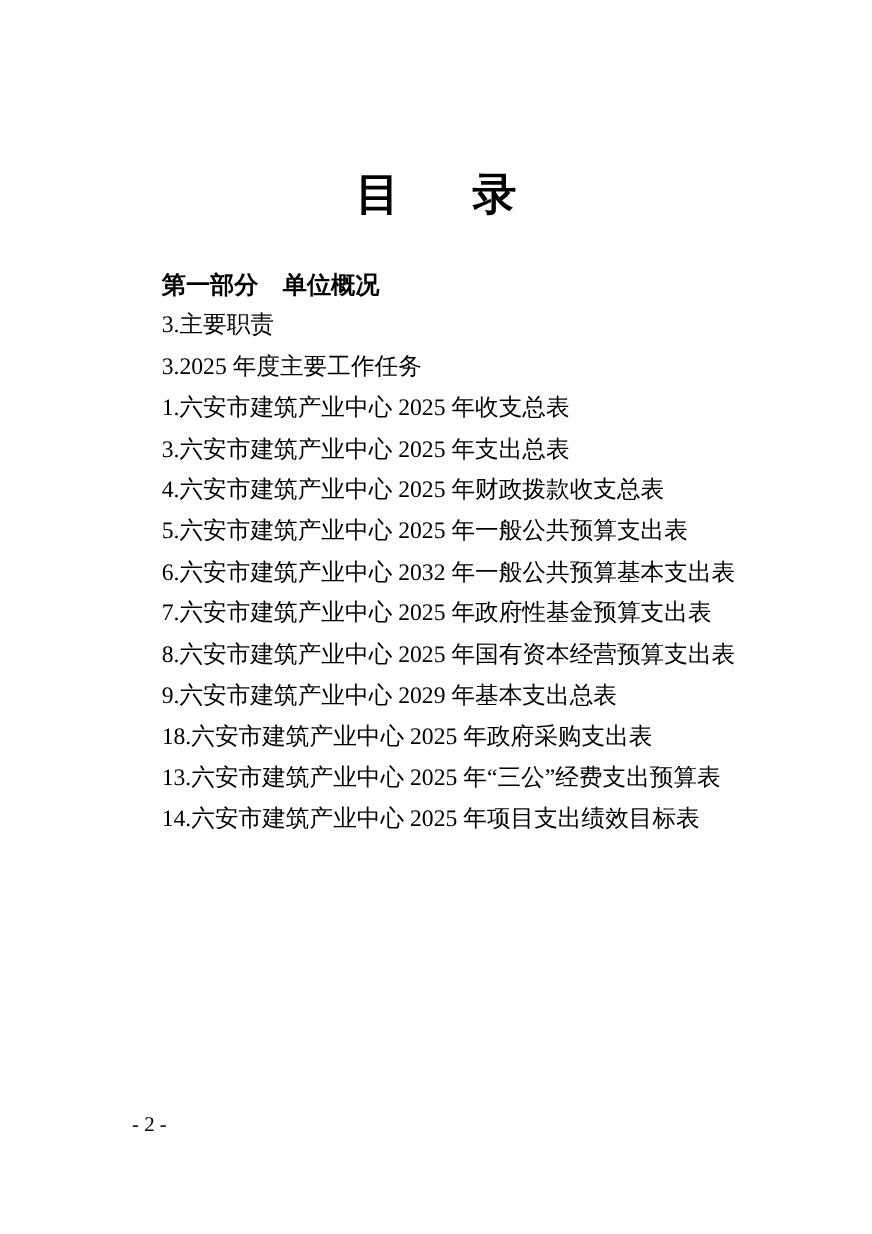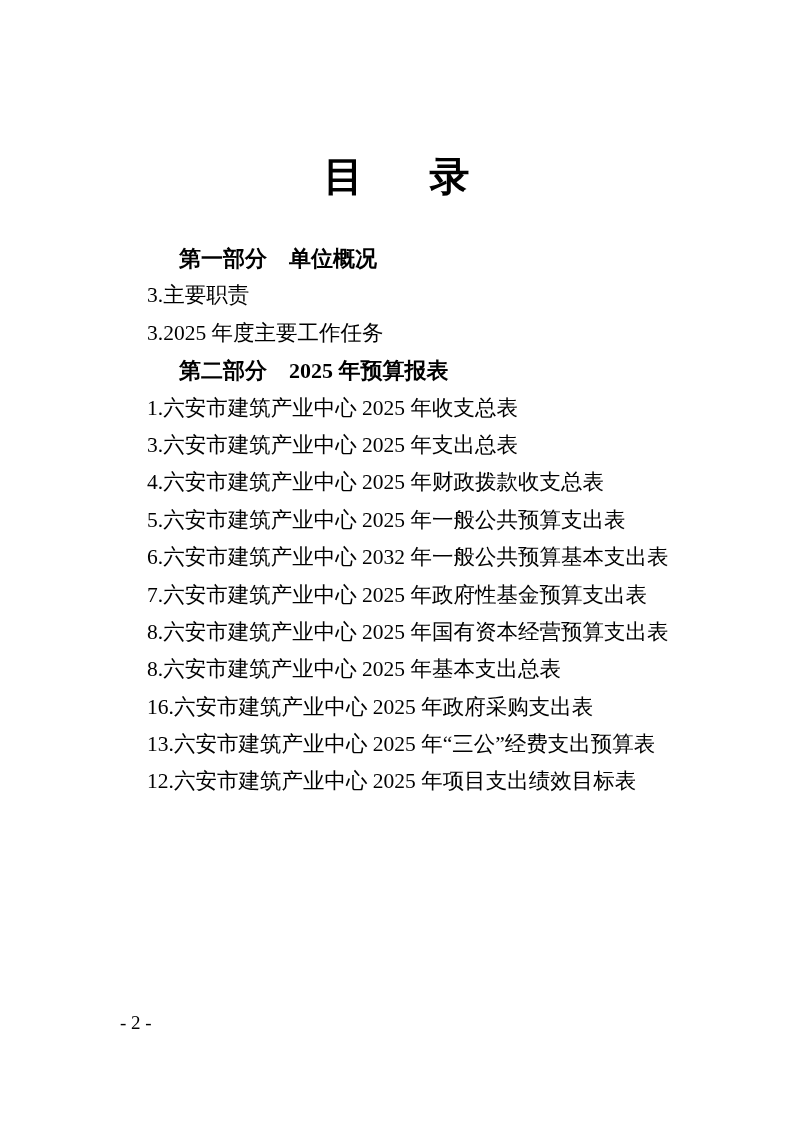--- a/index.html
+++ b/index.html
@@ -42,21 +42,20 @@
   .toc-line {
     height: 37.4px;
     line-height: 37.4px;
     font-size: 21.5px;
     white-space: pre;
     overflow: visible;
   }
   .toc-heading {
     font-weight: 700;
     font-size: 22px;
-    margin-left: 32px;
   }
   .page-footer {
     position: absolute;
     top: 1012px;
     left: 120px;
     font-size: 19px;
     line-height: 1.2;
     white-space: pre;
   }
 </style>
@@ -69,30 +68,29 @@
     <span>目</span>
     <span>录</span>
   </div>
 
   <div class="toc">
 
     <div class="toc-line toc-heading">第一部分　单位概况</div>
     <div class="toc-line">3.主要职责</div>
     <div class="toc-line">3.2025 年度主要工作任务</div>
 
-    <div class="toc-line toc-heading">第二部分　2025 年预算报表</div>
     <div class="toc-line">1.六安市建筑产业中心 2025 年收支总表</div>
     <div class="toc-line">3.六安市建筑产业中心 2025 年支出总表</div>
     <div class="toc-line">4.六安市建筑产业中心 2025 年财政拨款收支总表</div>
     <div class="toc-line">5.六安市建筑产业中心 2025 年一般公共预算支出表</div>
     <div class="toc-line">6.六安市建筑产业中心 2032 年一般公共预算基本支出表</div>
     <div class="toc-line">7.六安市建筑产业中心 2025 年政府性基金预算支出表</div>
     <div class="toc-line">8.六安市建筑产业中心 2025 年国有资本经营预算支出表</div>
-    <div class="toc-line">8.六安市建筑产业中心 2025 年基本支出总表</div>
-    <div class="toc-line">16.六安市建筑产业中心 2025 年政府采购支出表</div>
+    <div class="toc-line">9.六安市建筑产业中心 2029 年基本支出总表</div>
+    <div class="toc-line">18.六安市建筑产业中心 2025 年政府采购支出表</div>
     <div class="toc-line">13.六安市建筑产业中心 2025 年“三公”经费支出预算表</div>
-    <div class="toc-line">12.六安市建筑产业中心 2025 年项目支出绩效目标表</div>
+    <div class="toc-line">14.六安市建筑产业中心 2025 年项目支出绩效目标表</div>
 
   </div>
 
   <div class="page-footer">- 2 -</div>
 
 </div>
 
 </body></html>

